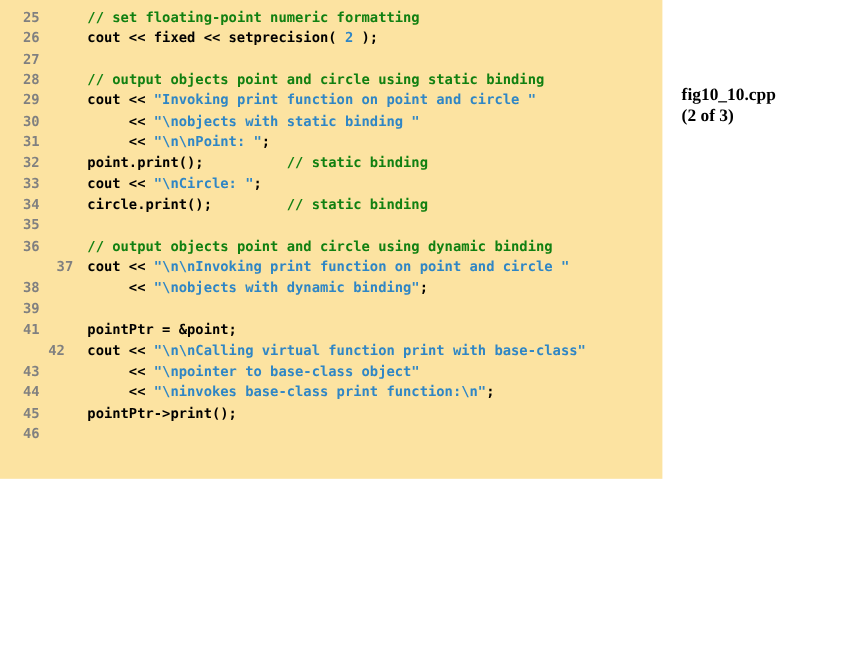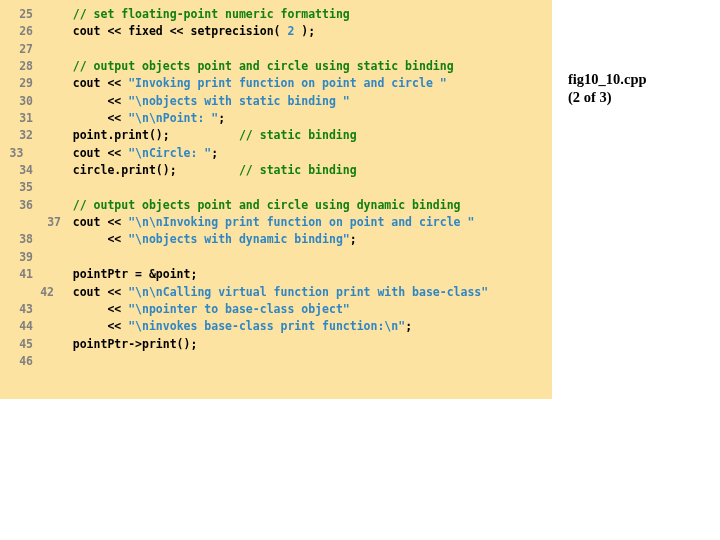--- a/index.html
+++ b/index.html
@@ -97,21 +97,21 @@
   <div id="code-panel" style="background: rgb(252, 227, 161);">
     <div id="code-listing">
         <div class="code-line"><span class="ln" style="color: rgb(128, 128, 128);">25</span><span class="src"><span class="tok-pln">   </span><span class="tok-com">// set floating-point numeric formatting</span></span></div>
         <div class="code-line"><span class="ln" style="color: rgb(128, 128, 128);">26</span><span class="src"><span class="tok-pln">   cout &lt;&lt; fixed &lt;&lt; setprecision( </span><span class="tok-num">2</span><span class="tok-pln"> );</span></span></div>
         <div class="code-line"><span class="ln" style="color: rgb(128, 128, 128);">27</span><span class="src"></span></div>
         <div class="code-line"><span class="ln" style="color: rgb(128, 128, 128);">28</span><span class="src"><span class="tok-pln">   </span><span class="tok-com">// output objects point and circle using static binding</span></span></div>
         <div class="code-line"><span class="ln" style="color: rgb(128, 128, 128);">29</span><span class="src"><span class="tok-pln">   cout &lt;&lt; </span><span class="tok-str">"Invoking print function on point and circle "</span></span></div>
         <div class="code-line"><span class="ln" style="color: rgb(128, 128, 128);">30</span><span class="src"><span class="tok-pln">        &lt;&lt; </span><span class="tok-str">"\nobjects with static binding "</span></span></div>
         <div class="code-line"><span class="ln" style="color: rgb(128, 128, 128);">31</span><span class="src"><span class="tok-pln">        &lt;&lt; </span><span class="tok-str">"\n\nPoint: "</span><span class="tok-pln">;</span></span></div>
         <div class="code-line"><span class="ln" style="color: rgb(128, 128, 128);">32</span><span class="src"><span class="tok-pln">   point.print();          </span><span class="tok-com">// static binding</span></span></div>
-        <div class="code-line"><span class="ln" style="color: rgb(128, 128, 128); text-align: center;">33</span><span class="src"><span class="tok-pln">   cout &lt;&lt; </span><span class="tok-str">"\nCircle: "</span><span class="tok-pln">;</span></span></div>
+        <div class="code-line"><span class="ln" style="color: rgb(128, 128, 128);">33</span><span class="src"><span class="tok-pln">   cout &lt;&lt; </span><span class="tok-str">"\nCircle: "</span><span class="tok-pln">;</span></span></div>
         <div class="code-line"><span class="ln" style="color: rgb(128, 128, 128);">34</span><span class="src"><span class="tok-pln">   circle.print();         </span><span class="tok-com">// static binding</span></span></div>
         <div class="code-line"><span class="ln" style="color: rgb(128, 128, 128);">35</span><span class="src"></span></div>
         <div class="code-line"><span class="ln" style="color: rgb(128, 128, 128);">36</span><span class="src"><span class="tok-pln">   </span><span class="tok-com">// output objects point and circle using dynamic binding</span></span></div>
         <div class="code-line"><span class="ln" style="color: rgb(128, 128, 128); padding-left: 28px;">37</span><span class="src"><span class="tok-pln">   cout &lt;&lt; </span><span class="tok-str">"\n\nInvoking print function on point and circle "</span></span></div>
         <div class="code-line"><span class="ln" style="color: rgb(128, 128, 128);">38</span><span class="src"><span class="tok-pln">        &lt;&lt; </span><span class="tok-str">"\nobjects with dynamic binding"</span><span class="tok-pln">;</span></span></div>
         <div class="code-line"><span class="ln" style="color: rgb(128, 128, 128);">39</span><span class="src"></span></div>
         <div class="code-line"><span class="ln" style="color: rgb(128, 128, 128);">41</span><span class="src"><span class="tok-pln">   pointPtr = &amp;point;</span></span></div>
         <div class="code-line"><span class="ln" style="color: rgb(128, 128, 128); padding-left: 21px;">42</span><span class="src"><span class="tok-pln">   cout &lt;&lt; </span><span class="tok-str">"\n\nCalling virtual function print with base-class"</span></span></div>
         <div class="code-line"><span class="ln" style="color: rgb(128, 128, 128);">43</span><span class="src"><span class="tok-pln">        &lt;&lt; </span><span class="tok-str">"\npointer to base-class object"</span></span></div>
         <div class="code-line"><span class="ln" style="color: rgb(128, 128, 128);">44</span><span class="src"><span class="tok-pln">        &lt;&lt; </span><span class="tok-str">"\ninvokes base-class print function:\n"</span><span class="tok-pln">;</span></span></div>

